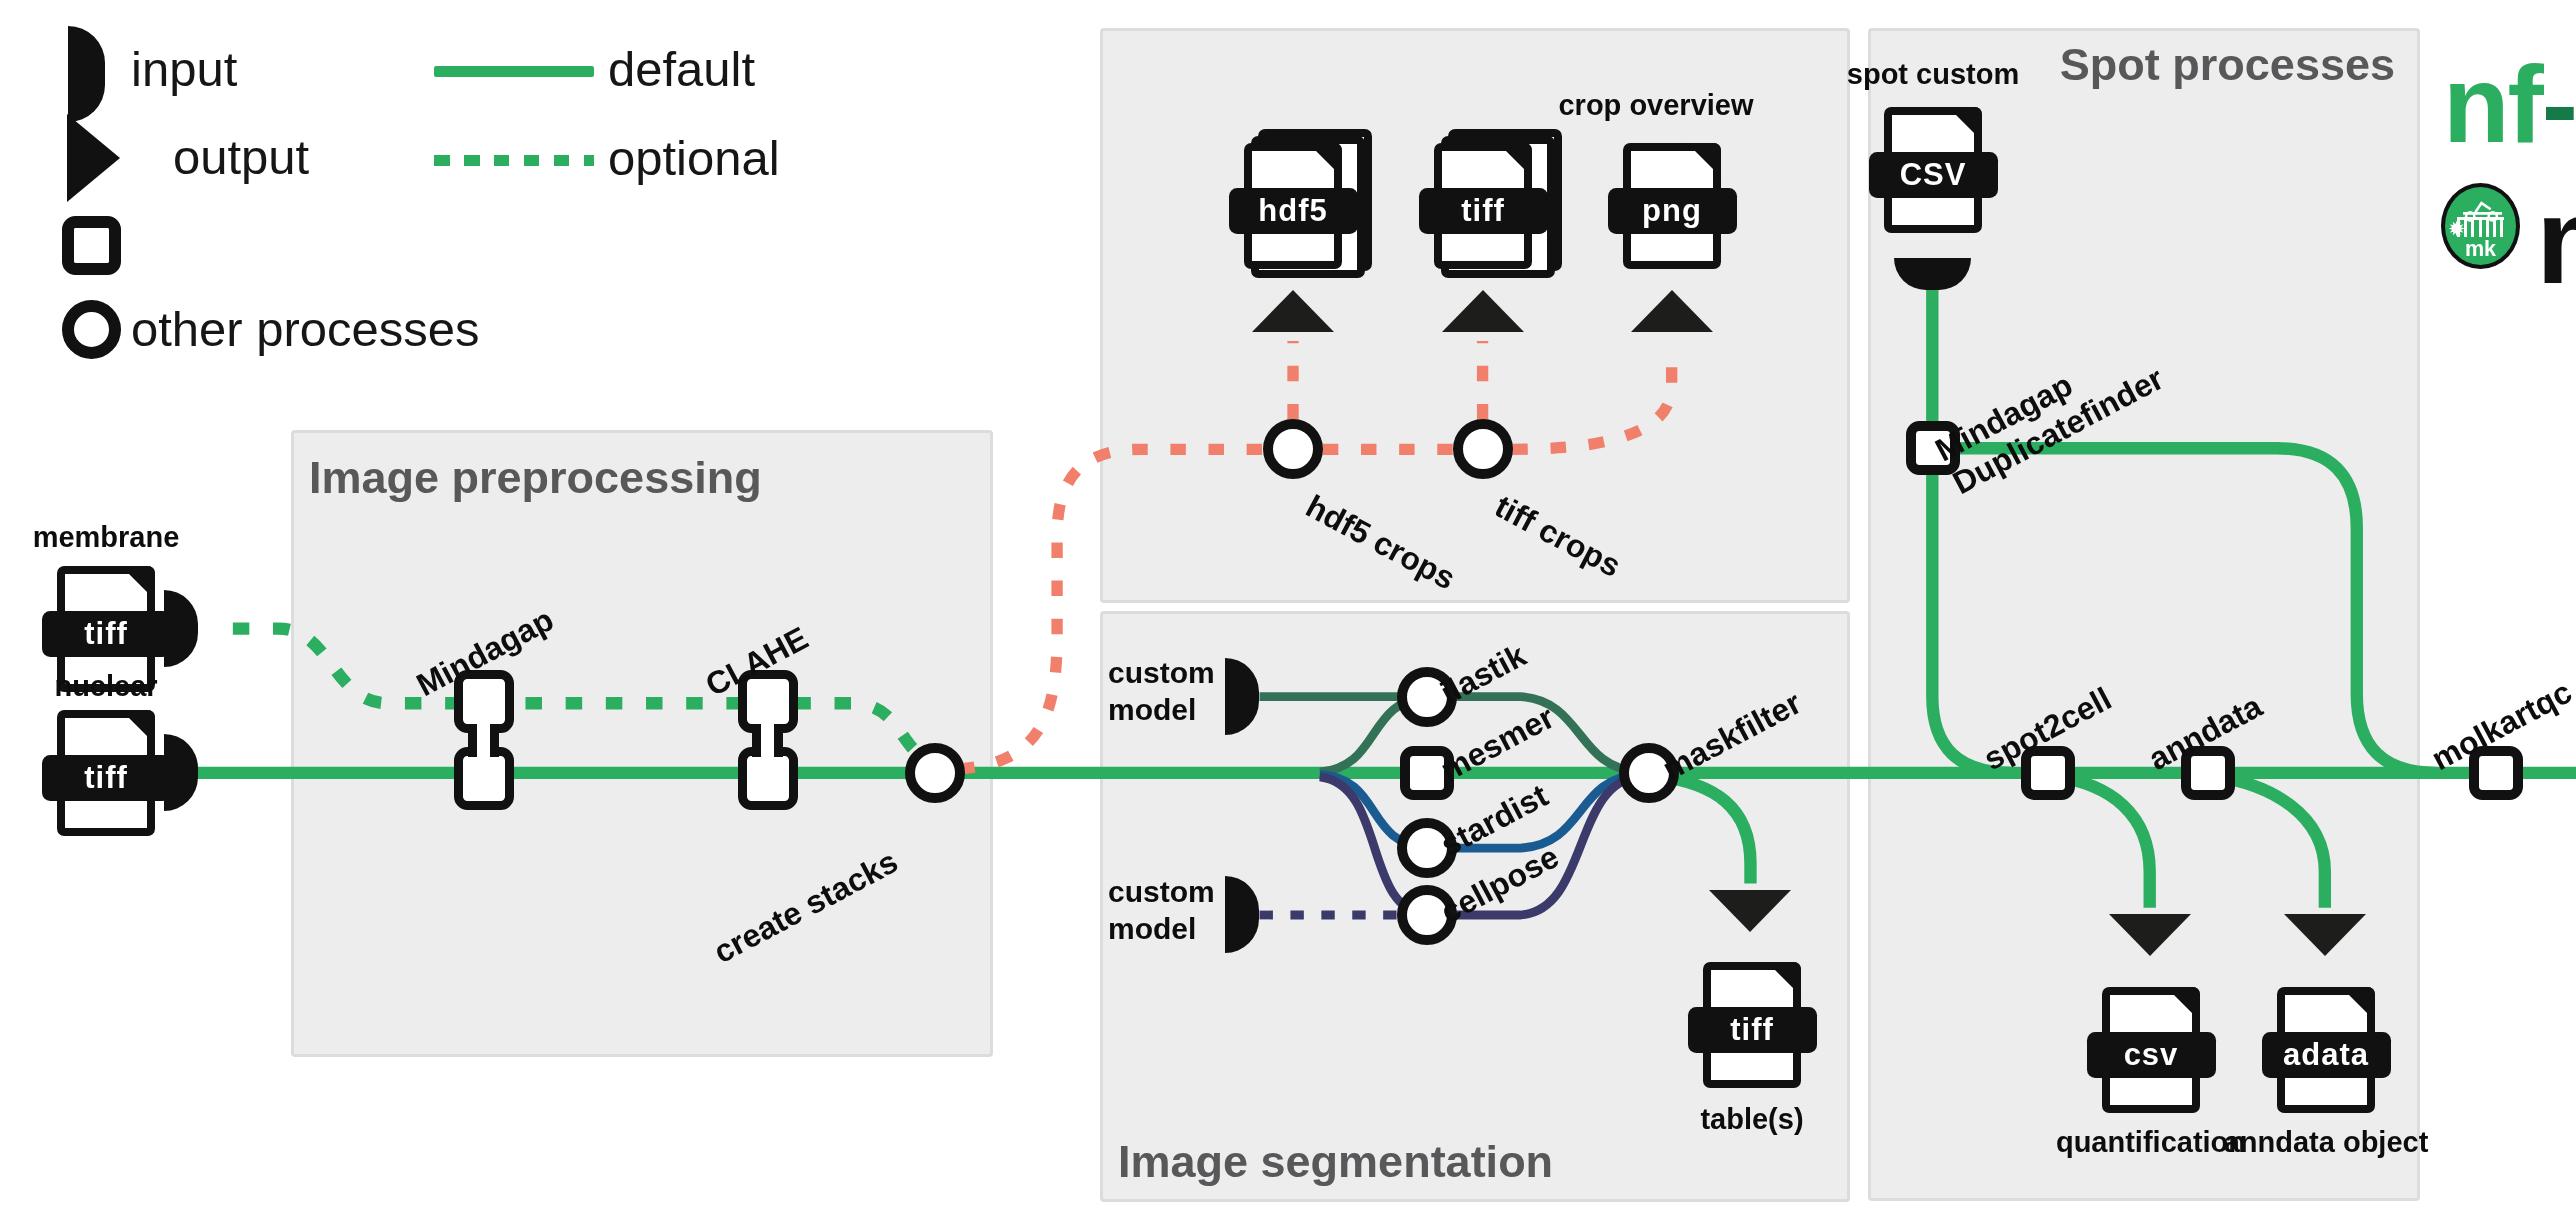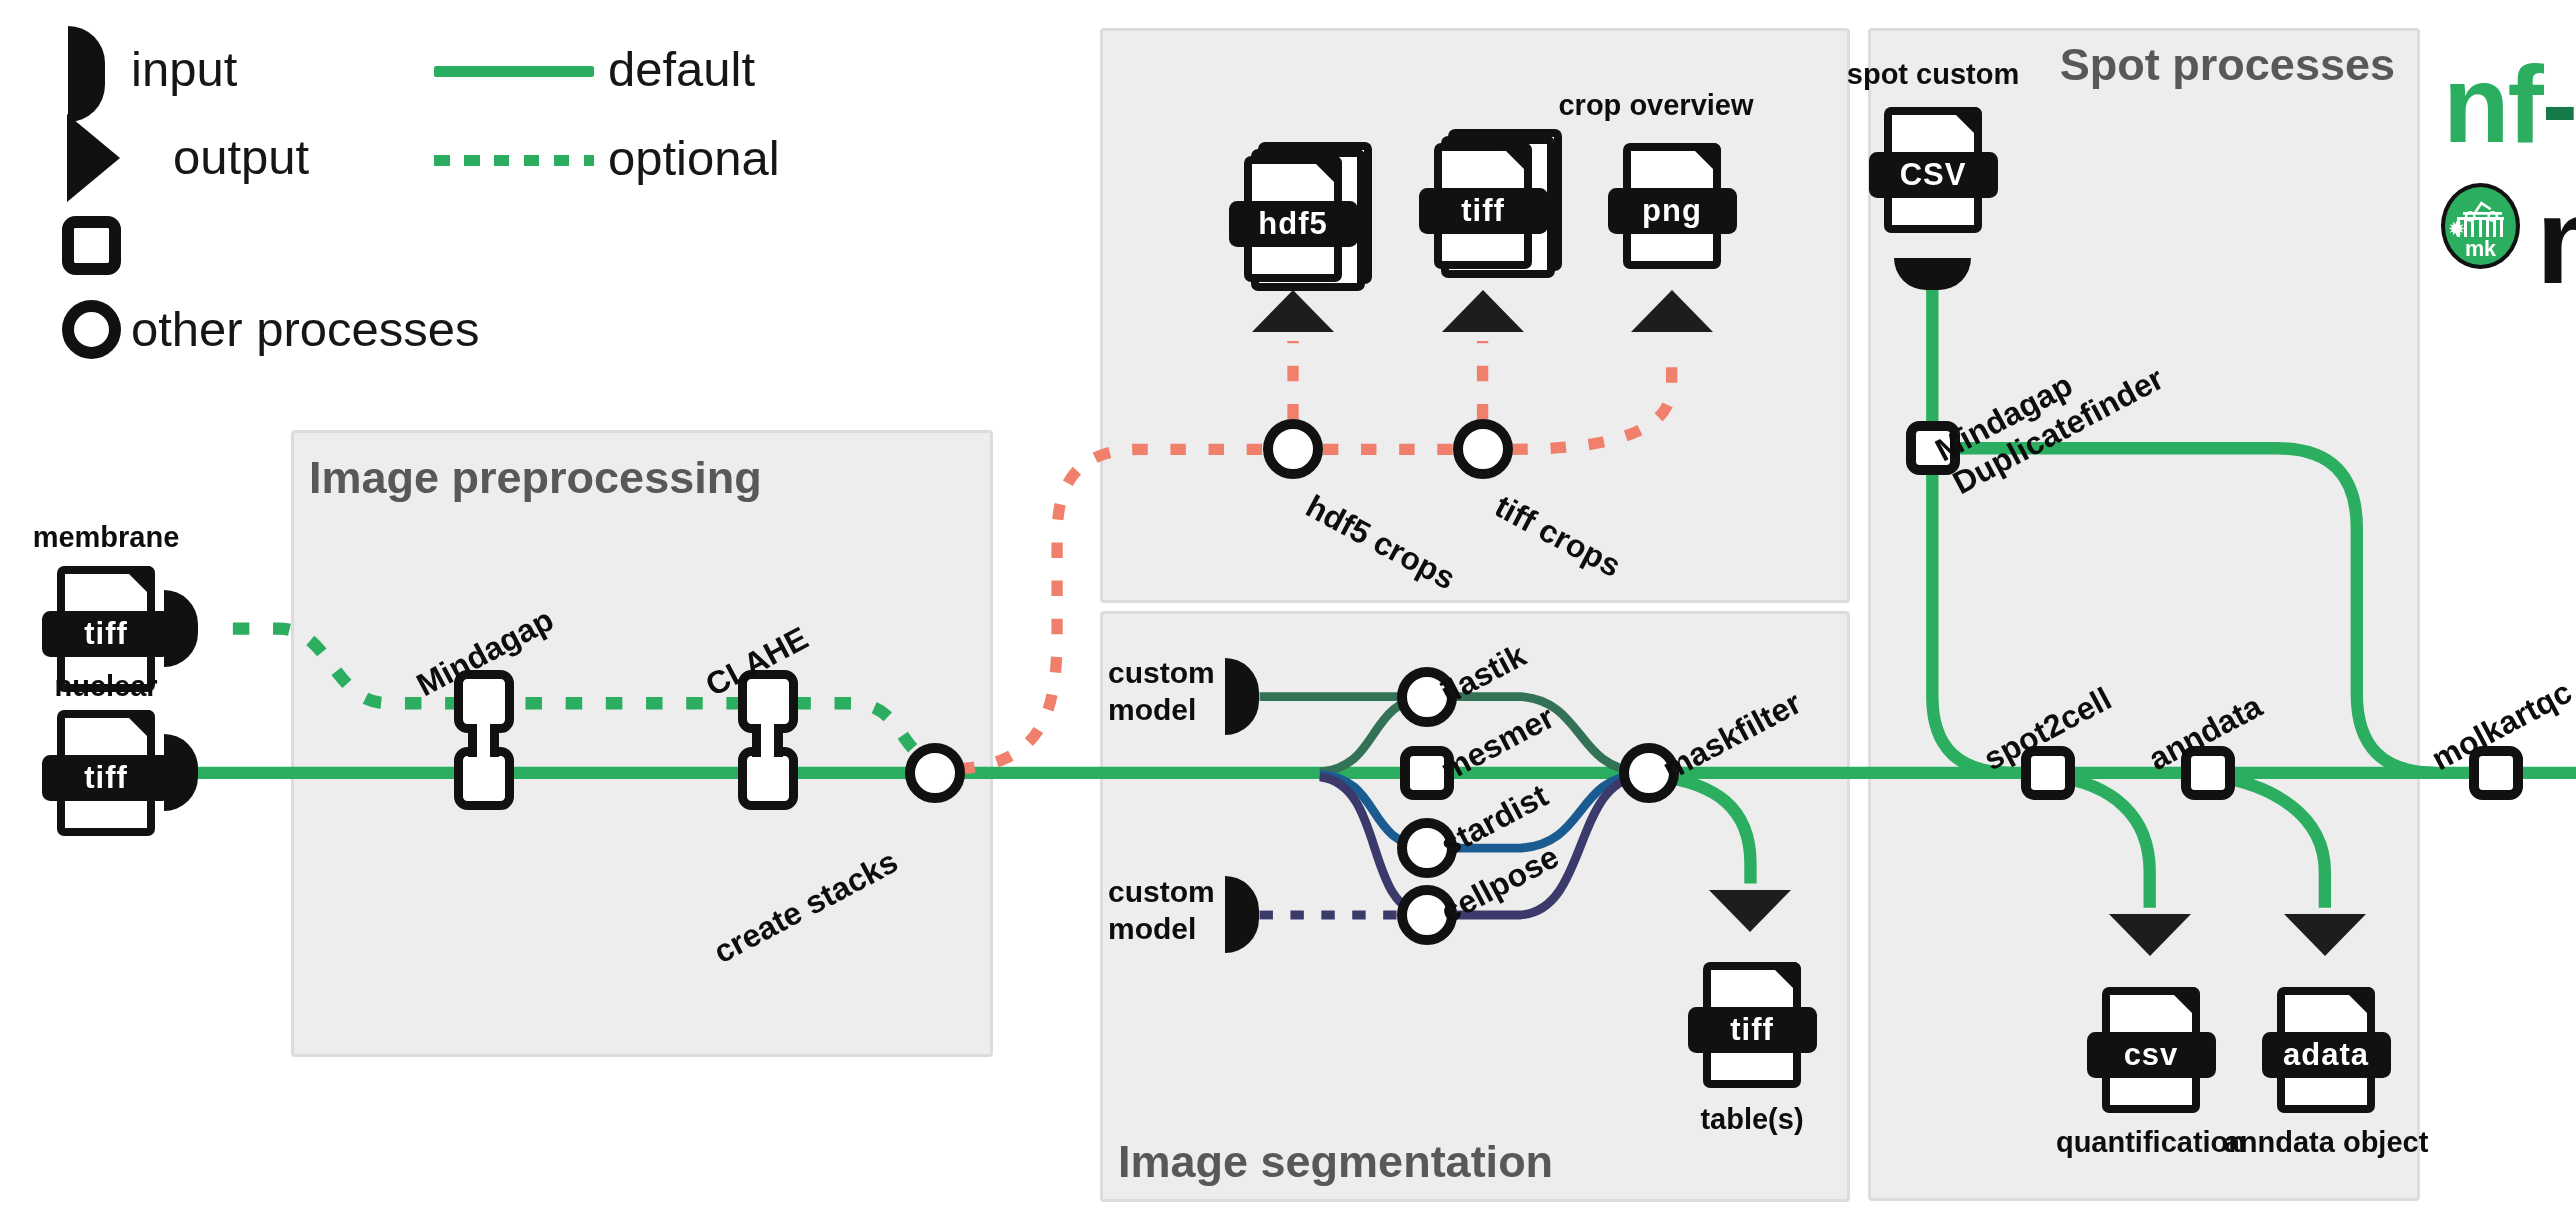--- a/index.html
+++ b/index.html
@@ -168,21 +168,21 @@
   <div class="spool" style="left:738px;top:670px;">
     <div class="s top"></div>
       <div class="s bot"></div>
       <div class="waist"></div>
   </div>
   <div class="rlab" style="left:717px;top:667px;">CLAHE</div>
 
   <div class="circ" style="left:905px;top:743px;"></div>
   <div class="rlab" style="left:725px;top:934px;">create stacks</div>
 
-  <div class="file" style="left:1244px;top:156px;">
+  <div class="file" style="left:1244px;top:143px;">
     <div class="ghost" style="left:14.4px;top:-14.4px;"></div>
       <div class="ghost" style="left:7.2px;top:-7.2px;"></div>
     <div class="page"></div>
       <div class="band">
         <span>hdf5</span>
       </div>
   </div>
   <div class="file" style="left:1434px;top:143px;">
     <div class="ghost" style="left:14.4px;top:-14.4px;"></div>
       <div class="ghost" style="left:7.2px;top:-7.2px;"></div>

